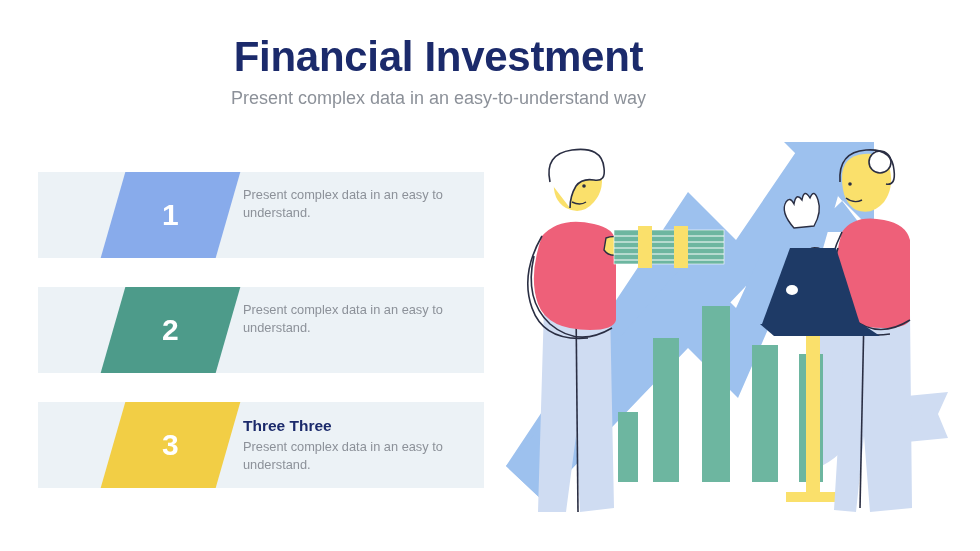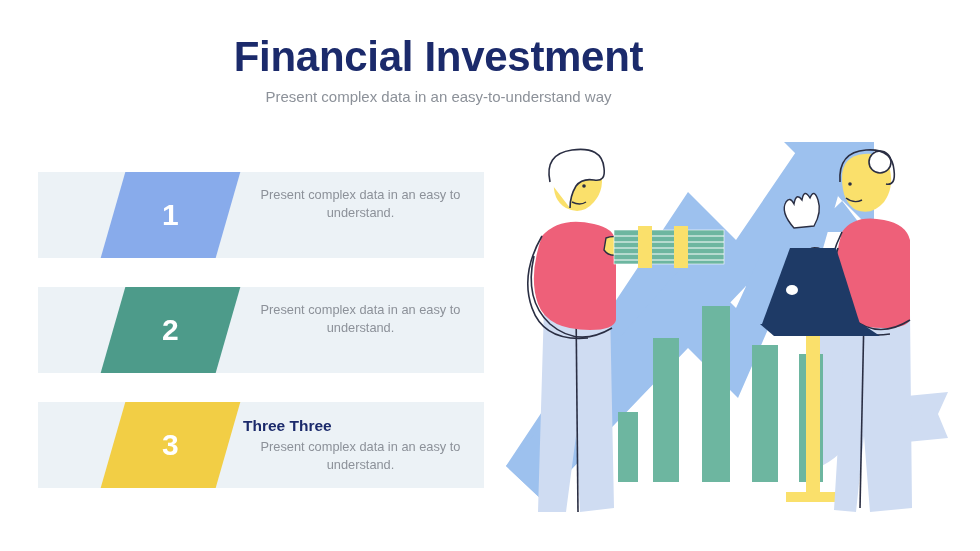--- a/index.html
+++ b/index.html
@@ -15,21 +15,21 @@
   .header { position:absolute; left:0; top:34px; width:877px; text-align:center; }
   .title {
     font-size:42px;
     font-weight:bold;
     color:#1B2A6B;
     letter-spacing:-0.3px;
     line-height:1.08;
   }
   .subtitle {
     margin-top:9px;
-    font-size:15px;
+    font-size:18px;
     color:#8C9199;
     font-weight:400;
   }
 
   
   .list { position:absolute; left:38px; top:172px; width:446px; }
   .row {
     position:relative;
     width:446px;
     height:86px;
@@ -65,21 +65,20 @@
     font-size:15.5px;
     font-weight:bold;
     color:#1B2A6B;
     line-height:1.25;
     margin-bottom:3px;
   }
   .row-desc {
     font-size:12.8px;
     color:#8C9199;
     line-height:1.38;
-    text-align:center;
   }
 
   
   .illus { position:absolute; left:498px; top:136px; width:482px; height:404px; }
   .illus svg { display:block; width:482px; height:404px; }
 </style>
 </head>
 <body>
 
 <div class="header">

